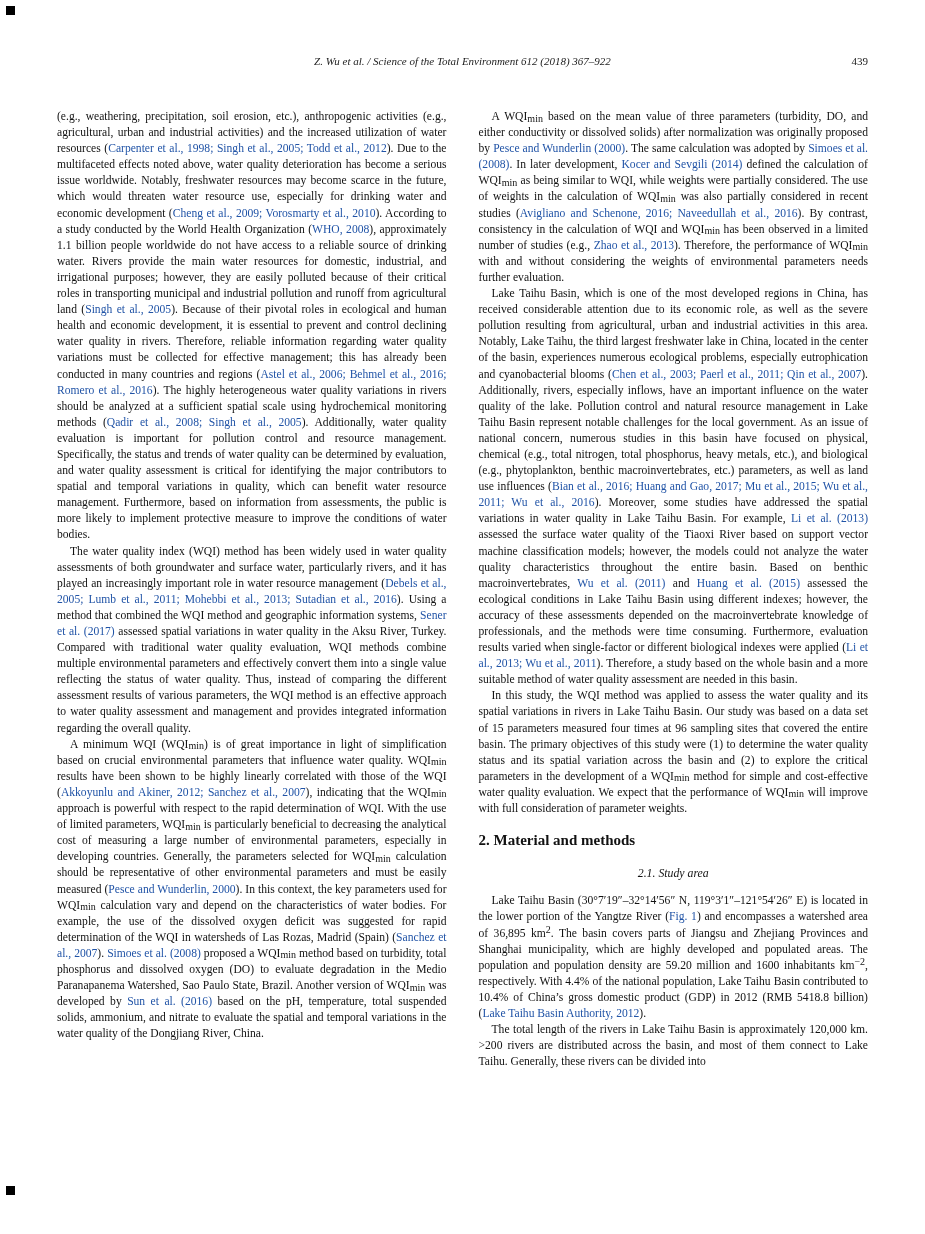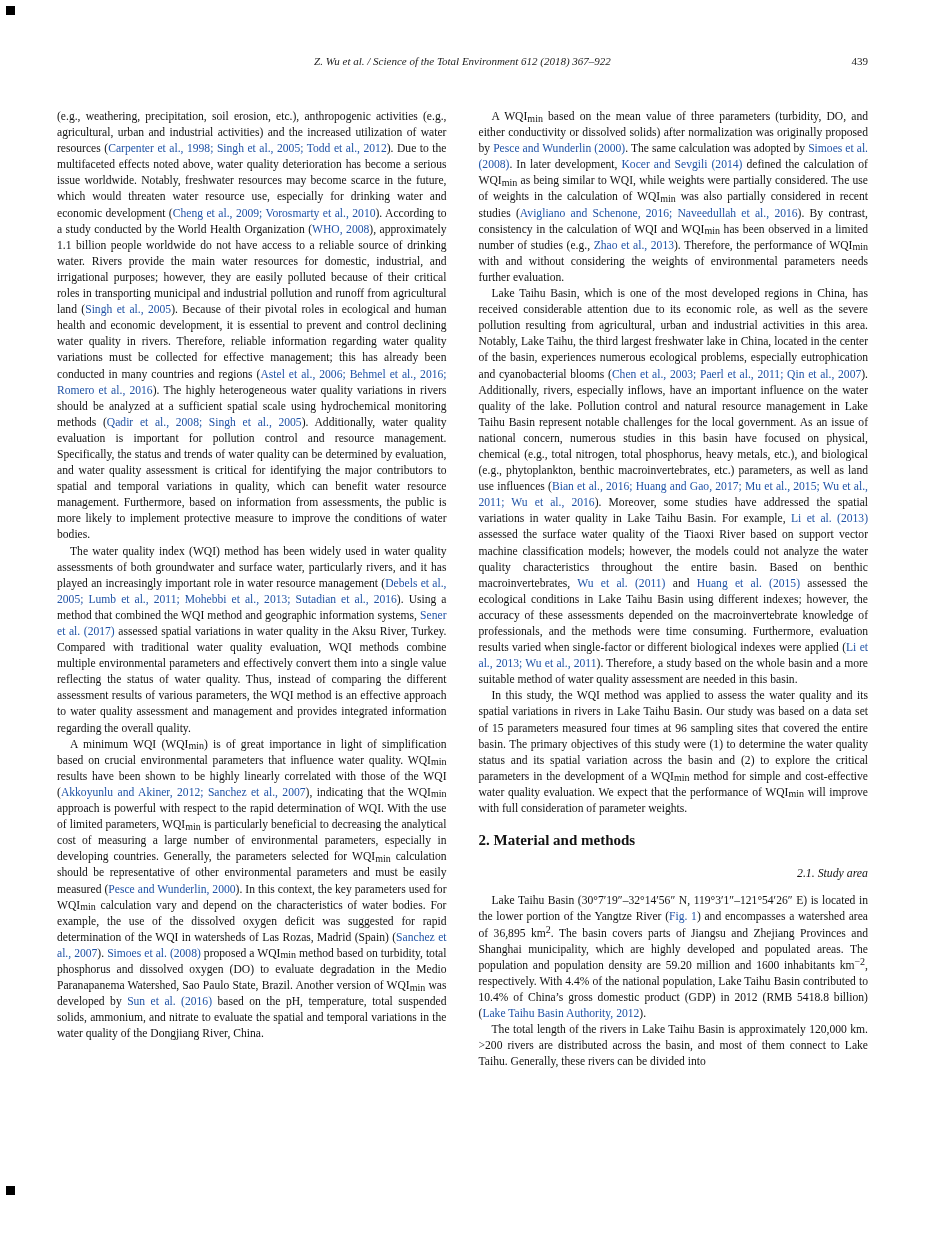--- a/index.html
+++ b/index.html
@@ -44,21 +44,21 @@
   sub, sup { font-size: 10px; line-height: 0; position: relative; vertical-align: baseline; }
   sup { top: -4px; }
   sub { bottom: -1.5px; }
 
   h2.sec {
     font-size: 15px; font-weight: bold; font-style: normal;
     margin: 15px 0 17px 0; text-align: left;
   }
   h3.subsec {
     font-size: 11.8px; font-weight: normal; font-style: italic;
-    margin: 0 0 12px 0; text-align: right;
+    margin: 0 0 12px 0; text-align: center;
   }
 </style>
 </head>
 <body>
 
 <div class="page">
 
   <div class="corner-mark tl"></div>
   <div class="corner-mark bl"></div>
 

